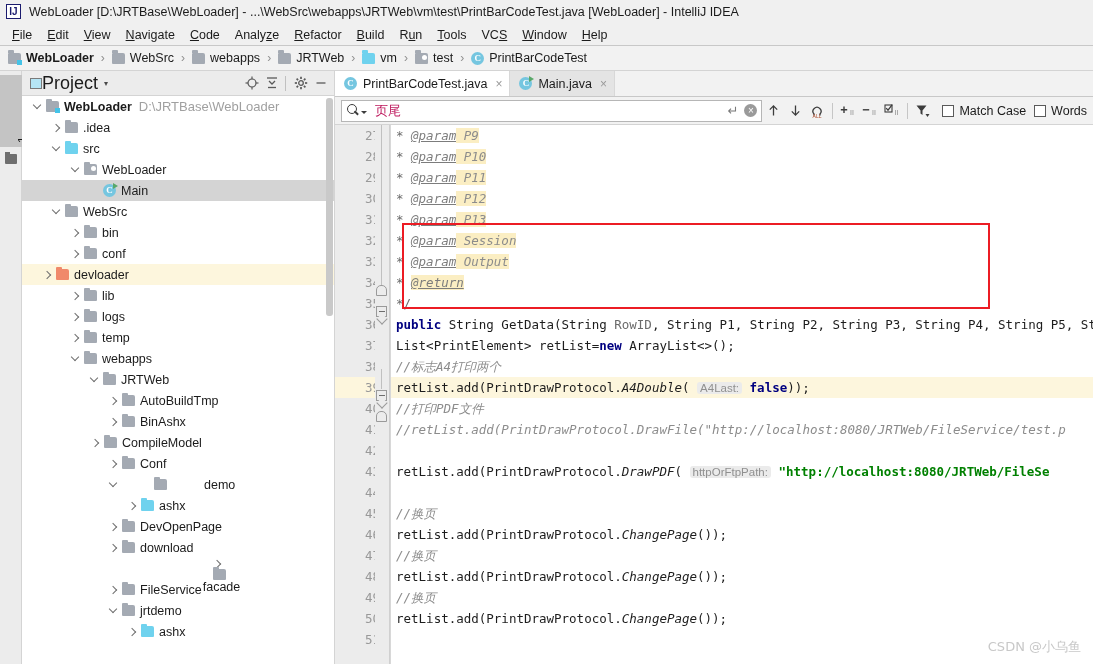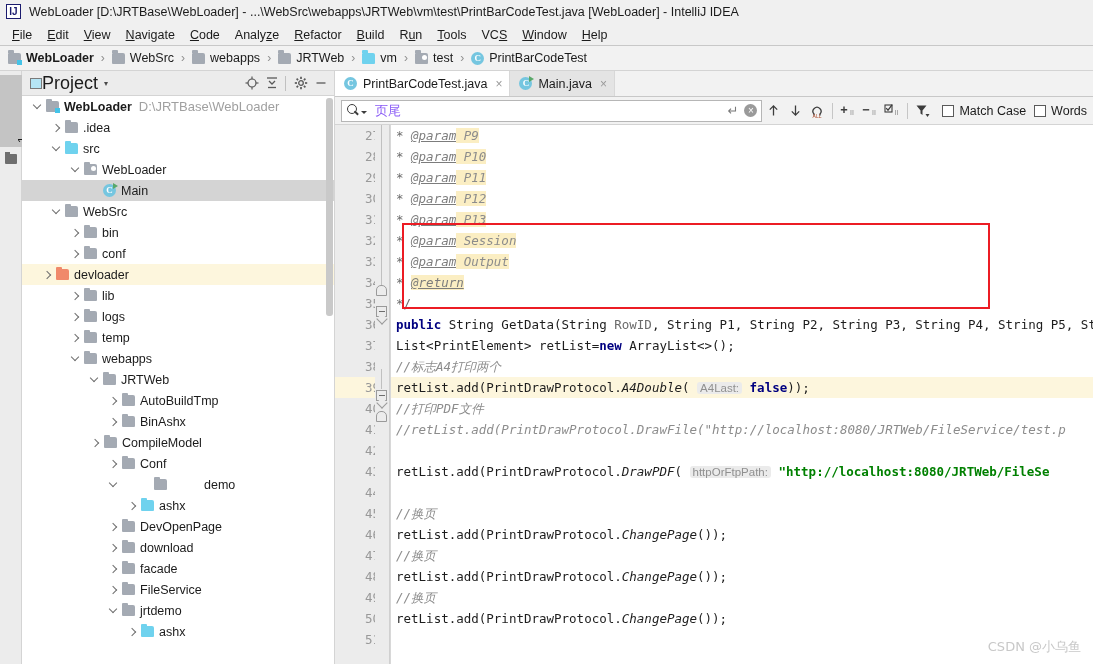--- a/index.html
+++ b/index.html
@@ -200,21 +200,21 @@
   .search-field .magnifier::after {
     content: ""; position: absolute; left: 7px; top: 7.5px;
     width: 5px; height: 1.5px; background: #3c3c3c; transform: rotate(45deg);
   }
   .search-field .mini-caret {
     width: 0; height: 0; border-left: 3px solid transparent;
     border-right: 3px solid transparent; border-top: 3.5px solid #3c3c3c;
     margin-left: 1px; margin-top: 4px; flex: 0 0 auto;
   }
   .search-field .sval {
-    margin-left: 8px; font-size: 13px; color: #8b5cf6; flex: 1 1 auto;
+    margin-left: 8px; font-size: 13px; color: #be185d; flex: 1 1 auto;
     font-family: "DejaVu Sans", sans-serif;
   }
   .search-field .enter-ic { color: #7a7a7a; font-size: 13px; margin-right: 6px; }
   .search-field .clear-ic {
     width: 13px; height: 13px; border-radius: 50%; background: #9a9a9a;
     color: #ffffff; font-size: 10px; line-height: 13px; text-align: center;
     flex: 0 0 auto; font-family: "Liberation Sans", sans-serif;
   }
   .sb-btn {
     width: 22px; height: 22px; display: flex; align-items: center;
@@ -519,21 +519,21 @@
           <div class="trow" style="padding-left: 86px;">
             <span class="arrow r"></span>
             <span class="ic folder"></span>
             <span class="tlabel">DevOpenPage</span>
           </div>
           <div class="trow" style="padding-left: 86px;">
             <span class="arrow r"></span>
             <span class="ic folder"></span>
             <span class="tlabel">download</span>
           </div>
-          <div class="trow" style="padding-left: 86px;">
+          <div class="trow" style="padding-left: 86px; flex-direction: column;">
             <span class="arrow r"></span>
             <span class="ic folder"></span>
             <span class="tlabel">facade</span>
           </div>
           <div class="trow" style="padding-left: 86px;">
             <span class="arrow r"></span>
             <span class="ic folder"></span>
             <span class="tlabel">FileService</span>
           </div>
           <div class="trow" style="padding-left: 86px;">

